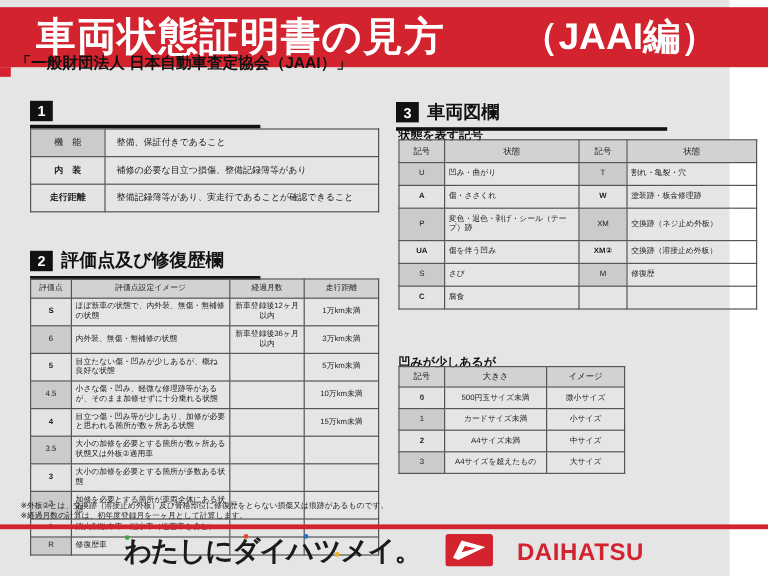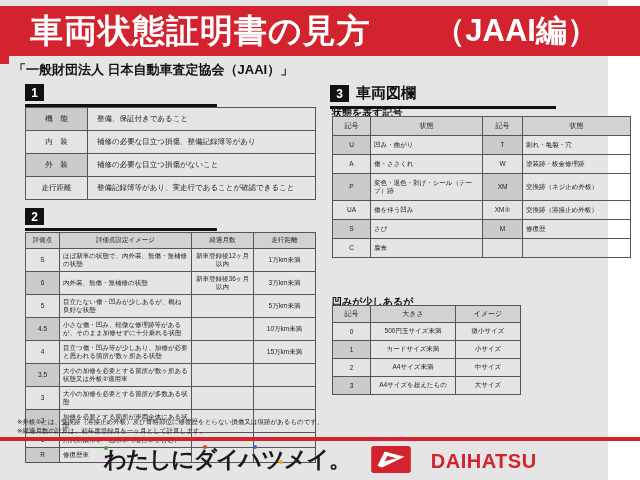--- a/index.html
+++ b/index.html
@@ -8,21 +8,21 @@
   .page { position:relative; width:608px; height:480px; background:#e5e5e5; }
 
   
   .banner { position:absolute; left:0; top:6px; width:640px; height:50px;
             background:#d2232e; display:flex; align-items:center;
             justify-content:space-between; padding:0 42px 0 30px; }
   .banner-title { color:#fff; font-size:33px; font-weight:bold; letter-spacing:1px; white-space:nowrap; }
   .banner-suffix { color:#fff; font-size:31px; font-weight:bold; white-space:nowrap; }
   .banner-tab { position:absolute; left:0; top:56px; width:9px; height:8px; background:#d2232e; }
 
-  .jaai-line { position:absolute; left:13px; top:61px; font-size:13px; font-weight:bold; color:#111; white-space:nowrap; }
+  .jaai-line { position:absolute; left:13px; top:44px; font-size:13px; font-weight:bold; color:#111; white-space:nowrap; }
 
   
   .sec-hd { position:absolute; display:flex; align-items:center; gap:7px;
             border-bottom:3px solid #111; padding-bottom:3px; }
   .sec-num { display:inline-flex; align-items:center; justify-content:center;
              width:19px; height:17px; background:#111; color:#fff;
              font-size:12px; font-weight:bold; }
   .sec-title { font-size:15px; font-weight:bold; color:#111; white-space:nowrap; }
   #sec1-hd { left:25px; top:84px; width:192px; }
   #sec2-hd { left:25px; top:208px; width:192px; }
@@ -31,21 +31,21 @@
   .tbl-label { position:absolute; font-size:10px; font-weight:bold; color:#111; white-space:nowrap; }
   #lbl-cond { left:332px; top:106px; }
   #lbl-size { left:332px; top:295px; }
 
   
   table { border-collapse:collapse; table-layout:fixed; }
   td, th { border:1px solid #555; overflow:hidden; }
   th { background:#d2d2d2; font-weight:normal; text-align:center; }
   td.sym { text-align:center; }
   td.shade-dark { background:#cbcbcb; }
-  td.shade-light { background:#e4e4e4; }
+  td.shade-light { background:#e4e4e4;font-weight:bold; }
 
   #table1 { position:absolute; left:25px; top:107px; width:290px; }
   #table1 td { font-size:7.5px; padding:6px 4px;margin-left:21px; }
   #table1 td:nth-child(2) { padding-left:9px; }
 
   #table2 { position:absolute; left:25px; top:232px; width:290px; }
   #table2 th { font-size:6.5px; padding:3px 1px; }
   #table2 td { font-size:6.5px; line-height:8px; padding:3px 3px; }
   #table2 td:nth-child(3), #table2 td:nth-child(4) { text-align:center; }
 
@@ -97,32 +97,29 @@
     <tbody>
         <tr>
           <td class="sym shade-dark">機　能</td>
           <td>整備、保証付きであること</td>
         </tr>
         <tr>
           <td class="sym shade-light">内　装</td>
           <td>補修の必要な目立つ損傷、整備記録簿等があり</td>
         </tr>
         <tr>
-          <td class="sym shade-dark">外　装</td>
-          <td>補修の必要な目立つ損傷がないこと</td>
-        </tr>
-        <tr>
           <td class="sym shade-light">走行距離</td>
           <td>整備記録簿等があり、実走行であることが確認できること</td>
         </tr>
       </tbody>
   </table>
 
   <div class="sec-hd" id="sec2-hd">
     <span class="sec-num">2</span>
+    <span class="sec-title">評価点及び修復歴欄</span>
   </div>
   <table id="table2">
     <colgroup>
         <col style="width:34px">
         <col style="width:132px">
         <col style="width:62px">
         <col style="width:62px">
       </colgroup>
     <thead>
       <tr>

